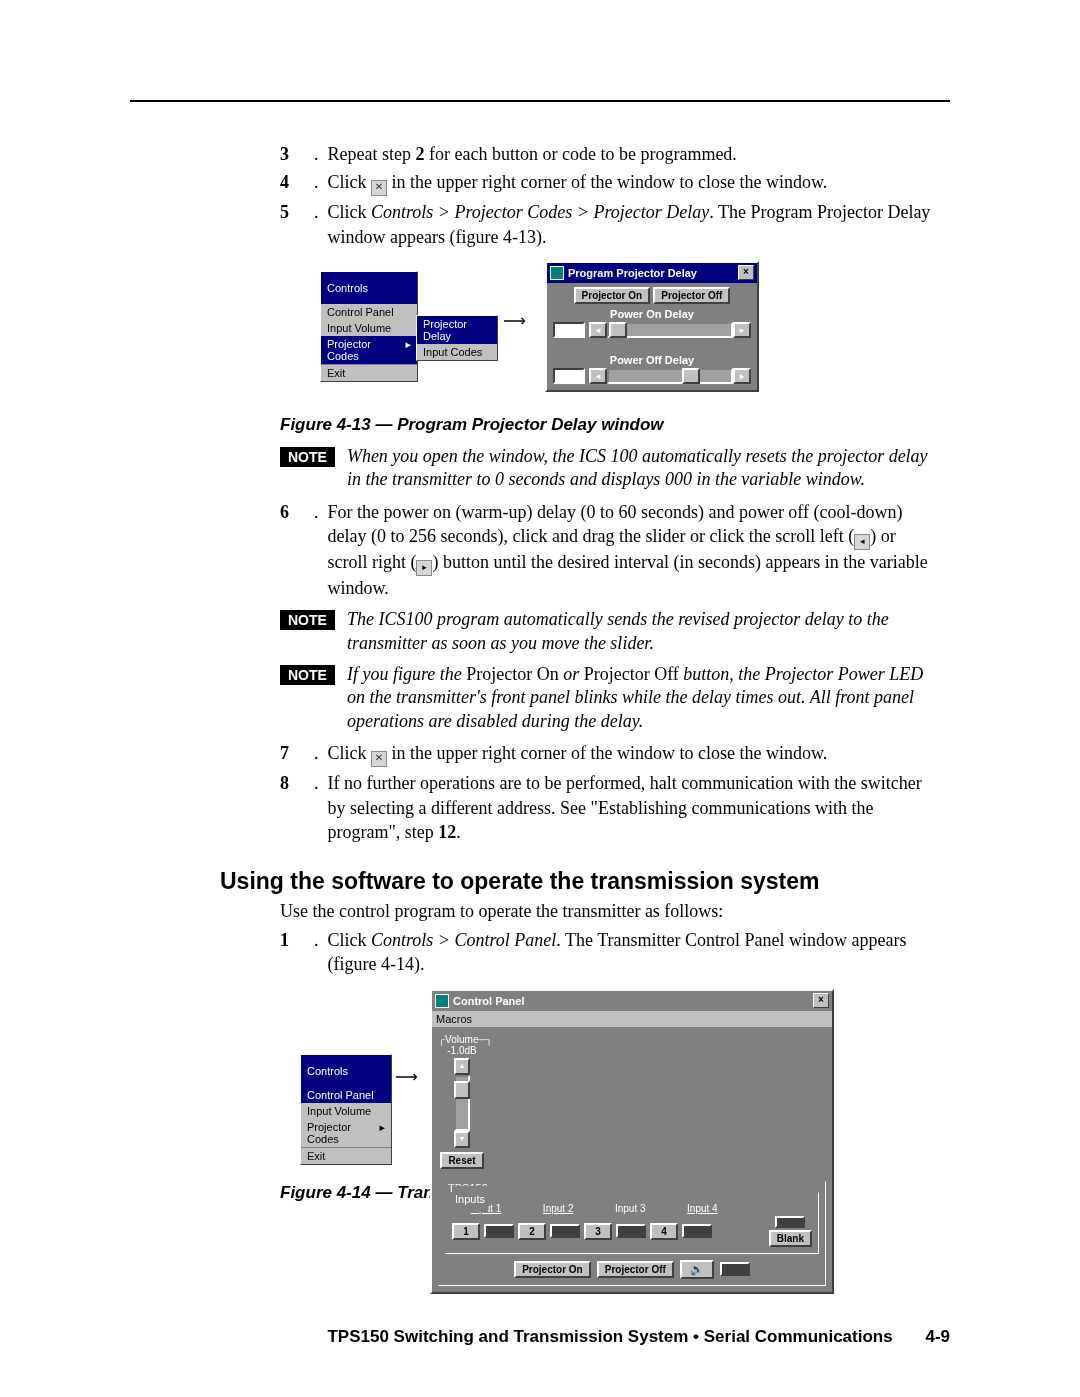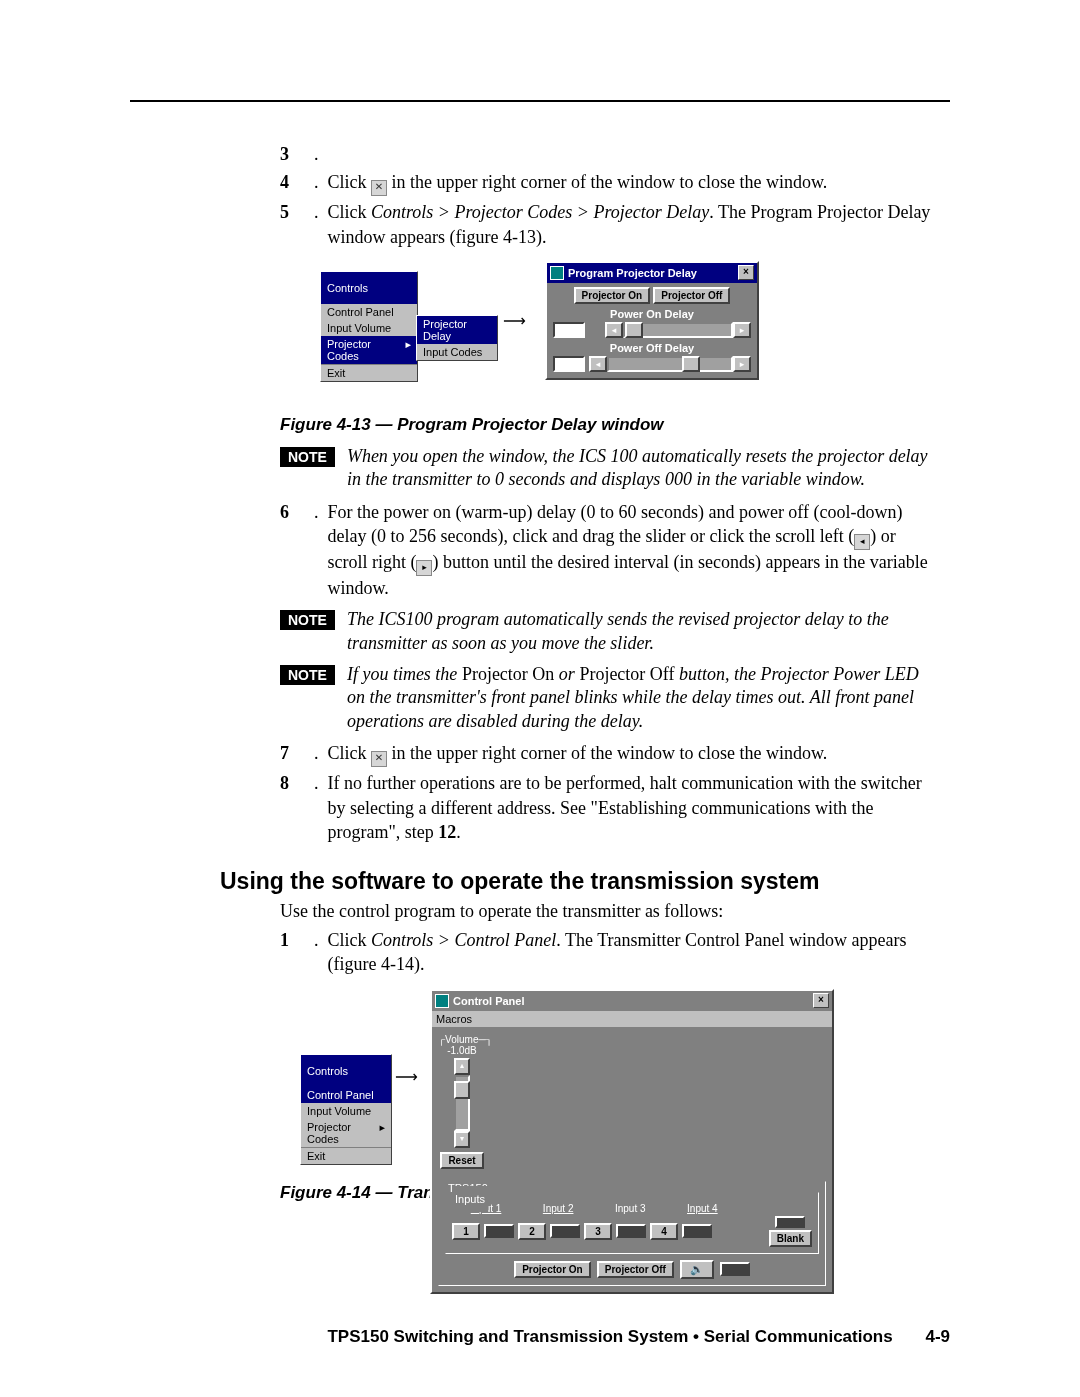--- a/index.html
+++ b/index.html
@@ -305,20 +305,23 @@
 <body>
 
 <div class="page">
   <div class="rule"></div>
 
   <div class="content">
 
     <div class="ol-item">
       <span class="ol-num">3</span>
         <span>.&nbsp;&nbsp;</span>
+      <span>
+        <span>Repeat step </span><b>2</b><span> for each button or code to be programmed.</span>
+      </span>
     </div>
 
     <div class="ol-item">
       <span class="ol-num">4</span>
         <span>.&nbsp;&nbsp;</span>
       <span>
         <span>Click </span><span class="close-icon"></span><span> in the upper right corner of the window to close the window.</span>
       </span>
     </div>
 
@@ -356,21 +359,21 @@
           <span>Program Projector Delay</span>
           <span class="spacer"></span>
           <span class="xbtn">×</span>
         </div>
         <div style="background:#808080;padding:4px 6px;color:#fff;">
           <div style="text-align:center;margin-bottom:4px;">
             <span class="btn" style="font-weight:bold;color:#000;font-size:10px;">Projector On</span>
             <span class="btn" style="font-weight:bold;color:#000;font-size:10px;">Projector Off</span>
           </div>
           <div style="text-align:center;font-weight:bold;color:#fff;font-size:11px;">Power On Delay</div>
-          <div style="display:flex;gap:20px;align-items:center;margin:2px 0 4px 0;">
+          <div style="display:flex;gap:4px;align-items:center;margin:2px 0 16px 0;">
             <span class="valbox">030</span>
             <div class="hslider" style="flex:1;">
               <div class="cap">◂</div>
               <div class="track">
                   <div class="thumb" style="left:0;"></div>
                 </div>
               <div class="cap">▸</div>
             </div>
           </div>
           <div style="text-align:center;font-weight:bold;color:#fff;font-size:11px;">Power Off Delay</div>
@@ -404,21 +407,21 @@
     </div>
 
     <div class="note-row">
       <span class="note-badge">NOTE</span>
       <span class="note-text">The ICS100 program automatically sends the revised projector delay to the transmitter as soon as you move the slider.</span>
     </div>
 
     <div class="note-row">
       <span class="note-badge">NOTE</span>
       <span class="note-text">
-        <span>If you times the </span><span style="font-style:normal;">Projector On</span><span> or </span><span style="font-style:normal;">Projector Off</span><span> button, the Projector Power LED on the transmitter's front panel blinks while the delay times out.  All front panel operations are disabled during the delay.</span>
+        <span>If you figure the </span><span style="font-style:normal;">Projector On</span><span> or </span><span style="font-style:normal;">Projector Off</span><span> button, the Projector Power LED on the transmitter's front panel blinks while the delay times out.  All front panel operations are disabled during the delay.</span>
       </span>
     </div>
 
     <div class="ol-item">
       <span class="ol-num">7</span>
         <span>.&nbsp;&nbsp;</span>
       <span>
         <span>Click </span><span class="close-icon"></span><span> in the upper right corner of the window to close the window.</span>
       </span>
     </div>

